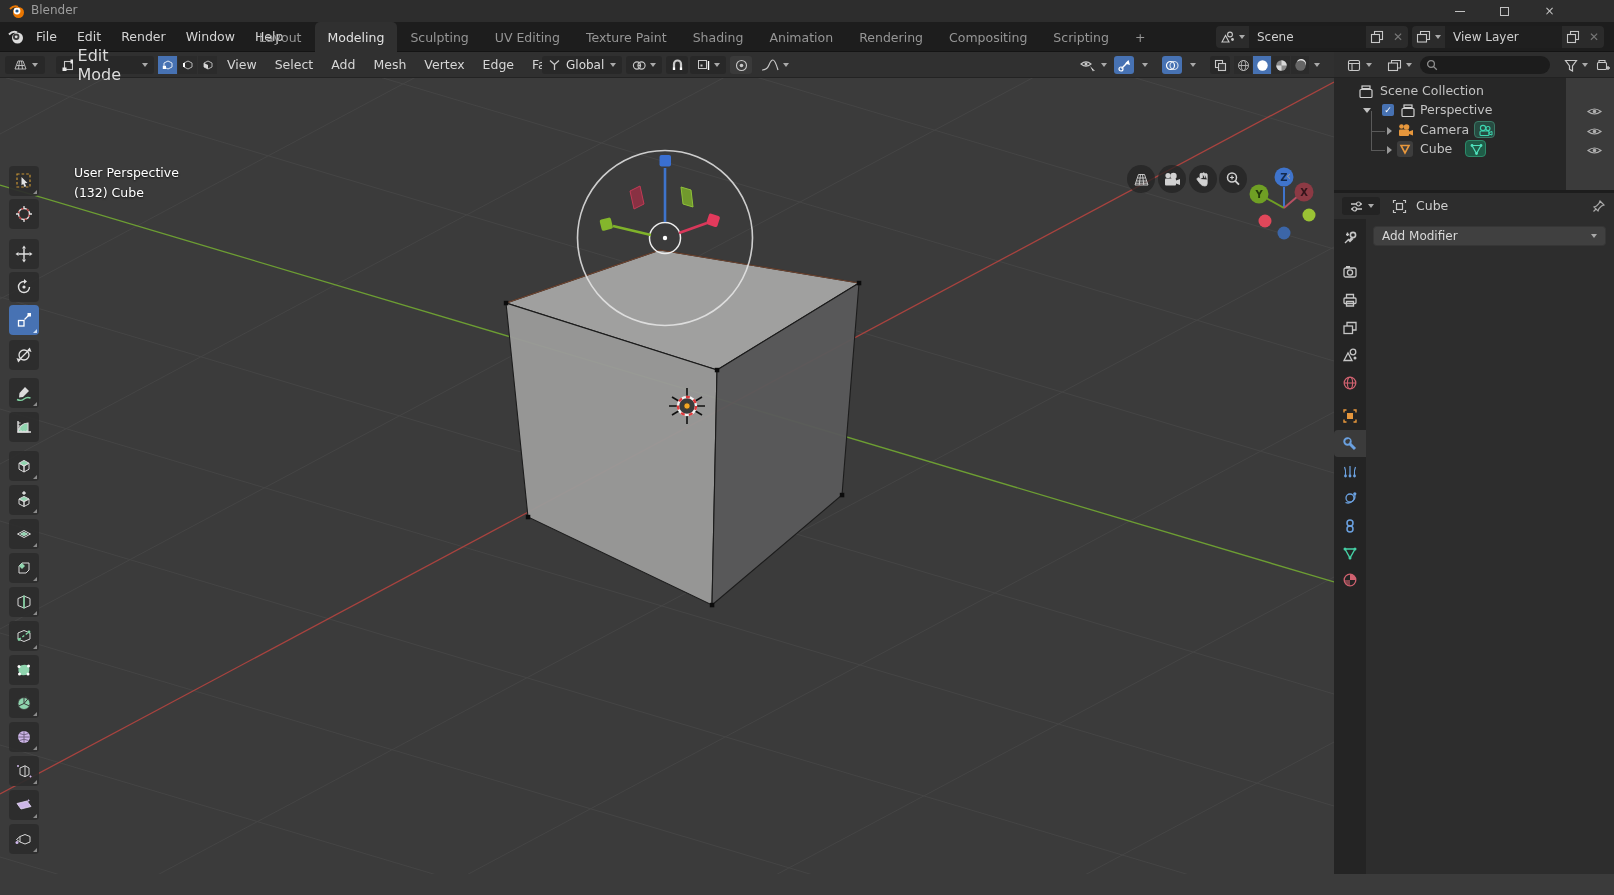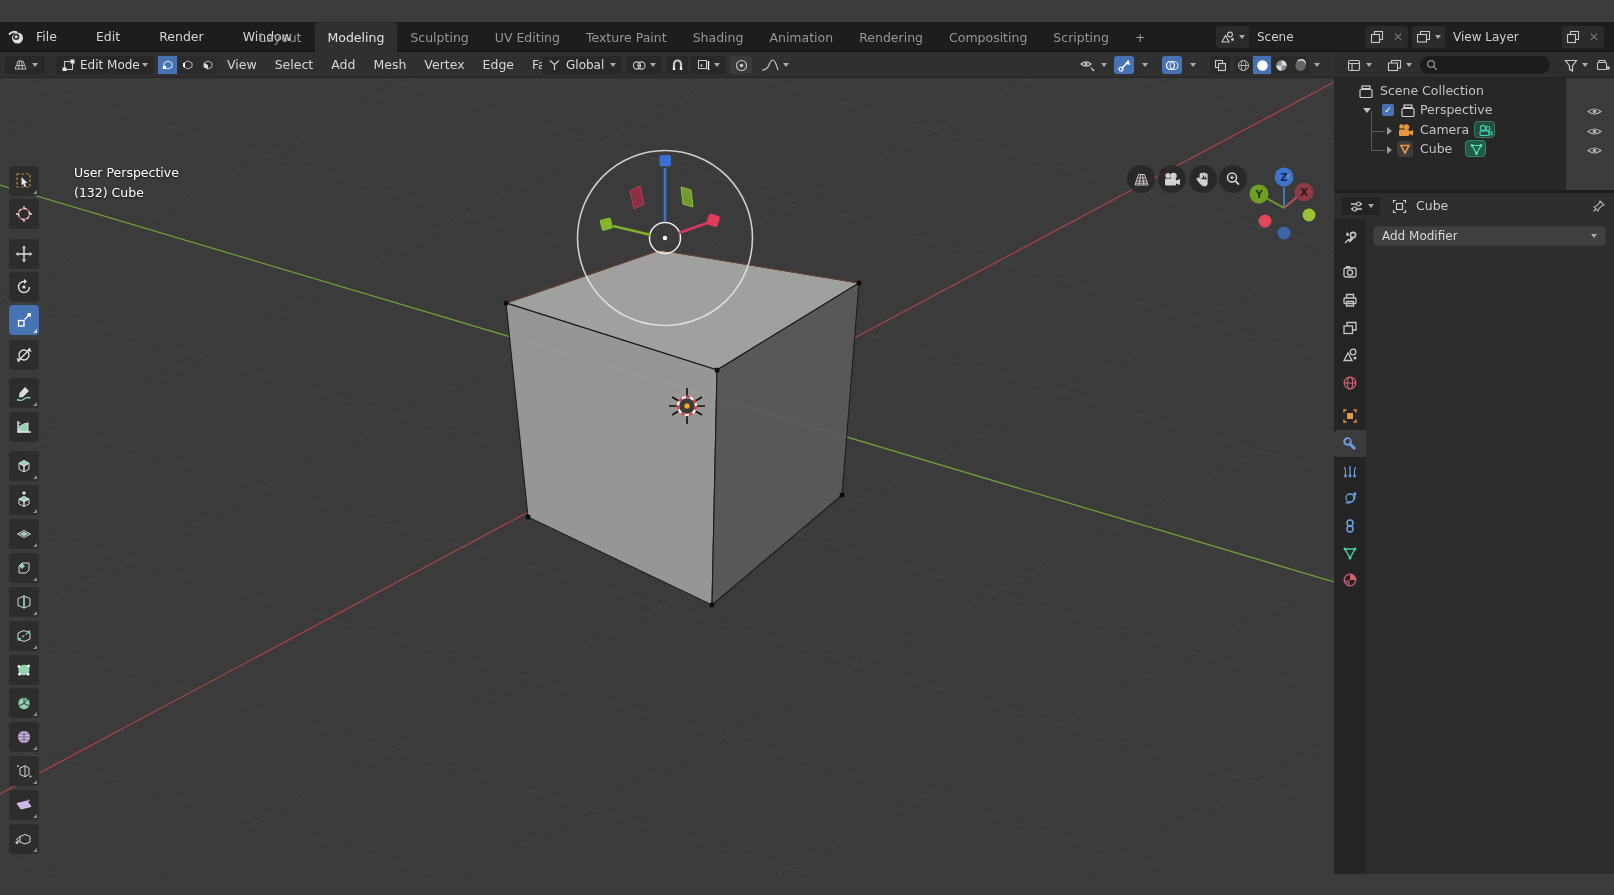--- a/index.html
+++ b/index.html
@@ -3,21 +3,21 @@
 <meta charset="utf-8">
 <style>
   * { box-sizing: border-box; margin: 0; padding: 0; }
   html,body { background:#111; }
   #app {
     position: relative; width: 1614px; height: 895px; overflow: hidden;
     background:#3b3b3b; font-family:"DejaVu Sans", sans-serif; font-size:12px;
     color:#c8c8c8; -webkit-font-smoothing: antialiased;
   }
   .abs { position:absolute; }
-  .flex { display:flex; align-items:center;gap:19px; }
+  .flex { display:flex; align-items:center; }
   .chv { display:inline-block; width:0; height:0; border-left:3.5px solid transparent;
          border-right:3.5px solid transparent; border-top:4px solid #aaa; margin-left:4px; }
   
   .titlebar { left:0; top:0; width:1614px; height:22px; background:#2d2d2d; }
   .titlebar .wtitle { position:absolute; left:31px; top:3px; color:#9d9d9d; font-size:12px; }
   .wctrl { position:absolute; top:0; width:45px; height:22px; display:flex; align-items:center; justify-content:center; color:#c2c2c2; }
   
   .topbar { left:0; top:22px; width:1614px; height:30px; background:#1d1d1d; border-bottom:1px solid #141414; }
   .menuitem { padding:0 10px; height:30px; line-height:30px; font-size:12.5px; color:#d4d4d4; }
   .wtabs { position:absolute; left:246px; top:0; display:flex; height:30px; }
@@ -72,20 +72,36 @@
   .sb-label { position:absolute; top:3px; color:#ababab; font-size:12px; }
   .sb-stats { position:absolute; right:26px; top:3px; color:#9a9a9a; font-size:12px; }
   .treeline { position:absolute; background:#5a5a5a; }
   .eyebtn { position:absolute; left:253px; top:4px; }
 </style>
 </head>
 <body>
 
 <div id="app">
 
+  <div class="abs titlebar">
+    <svg class="abs" style="left:9px;top:3px" width="16" height="16">
+      <circle cx="9.5" cy="9.5" r="5.5" fill="#ea7600"></circle>
+      <circle cx="8" cy="8" r="3.4" fill="#fff"></circle>
+      <circle cx="8" cy="8" r="1.6" fill="#265787"></circle>
+      <path d="M1,6 Q5,2 9,4" stroke="#ea7600" stroke-width="2" fill="none"></path>
+    </svg>
+    <span class="wtitle">Blender</span>
+    <div class="wctrl" style="left:1437px">
+        <span style="display:inline-block;width:10px;height:1px;background:#c2c2c2"></span>
+      </div>
+    <div class="wctrl" style="left:1482px">
+        <span style="display:inline-block;width:9px;height:9px;border:1px solid #c2c2c2"></span>
+      </div>
+    <div class="wctrl" style="left:1527px">×</div>
+  </div>
 
   <div class="abs topbar">
     <svg class="abs" style="left:8px;top:7px" width="17" height="16">
       <circle cx="9.5" cy="9" r="5.5" fill="#dcdcdc"></circle>
       <circle cx="8.2" cy="7.8" r="3.2" fill="#3a3a3a"></circle>
       <circle cx="8.2" cy="7.8" r="1.4" fill="#dcdcdc"></circle>
       <path d="M1,5.5 Q5,1.5 9,3.5" stroke="#dcdcdc" stroke-width="2" fill="none"></path>
     </svg>
     <div class="flex" style="position:absolute;left:26px;top:0">
       <span class="menuitem">File</span>
@@ -152,21 +168,21 @@
         <path d="M2,11 L5,3 H10 L13,11 Z M4,7.5 H11 M6.5,3 L5.5,11 M8.5,3 L9.5,11" stroke="#c8c8c8" stroke-width="0.9" fill="none"></path>
       </svg>
         <span class="chv"></span>
     </div>
     <div class="vh-btn" style="left:56px;width:98px;justify-content:flex-start;padding:0 6px">
       <svg width="13" height="12">
         <rect x="2.5" y="2.5" width="8" height="8" fill="none" stroke="#c8c8c8" stroke-width="1.1"></rect>
         <rect x="0.5" y="8.5" width="4" height="4" fill="#e8e8e8"></rect>
         <rect x="8.5" y="0.5" width="4" height="4" fill="#e8e8e8"></rect>
       </svg>
-      <span style="margin-left:5px;font-size:12px;color:#dcdcdc">Edit Mode</span>
+      <span style="margin-left:5px;font-size:16px;color:#dcdcdc">Edit Mode</span>
       <span class="chv" style="margin-left:auto"></span>
     </div>
     <div class="flex" style="position:absolute;left:158px;top:4px;gap:1px">
       <div class="selbtn active">
         <svg width="12" height="12">
           <path d="M2,4 L6,2 L10,4 L10,8 L6,10 L2,8 Z" fill="none" stroke="#dfe8f2" stroke-width="1"></path>
           <rect x="0.8" y="6.8" width="3.2" height="3.2" fill="#fff"></rect>
         </svg>
       </div>
       <div class="selbtn">

